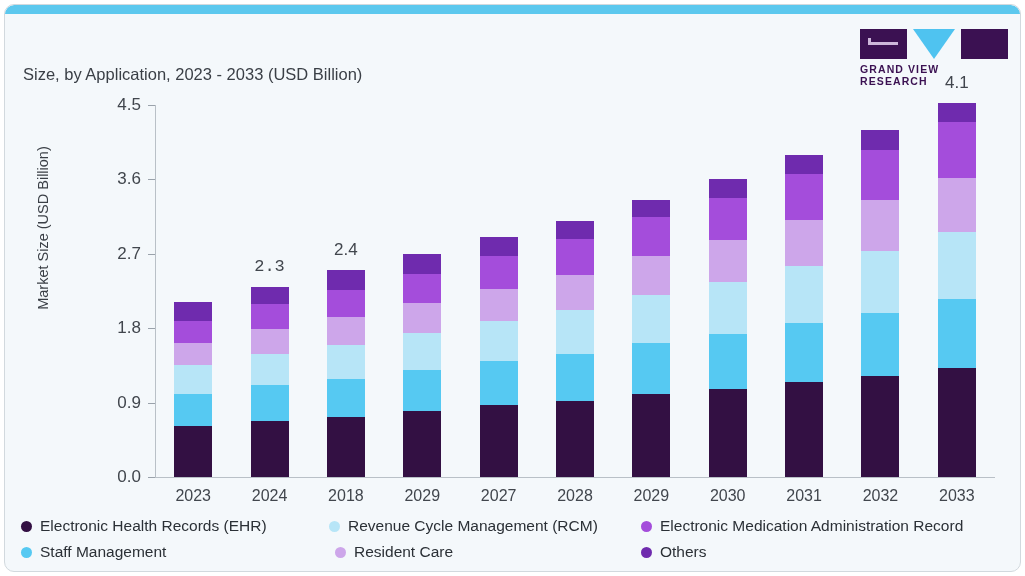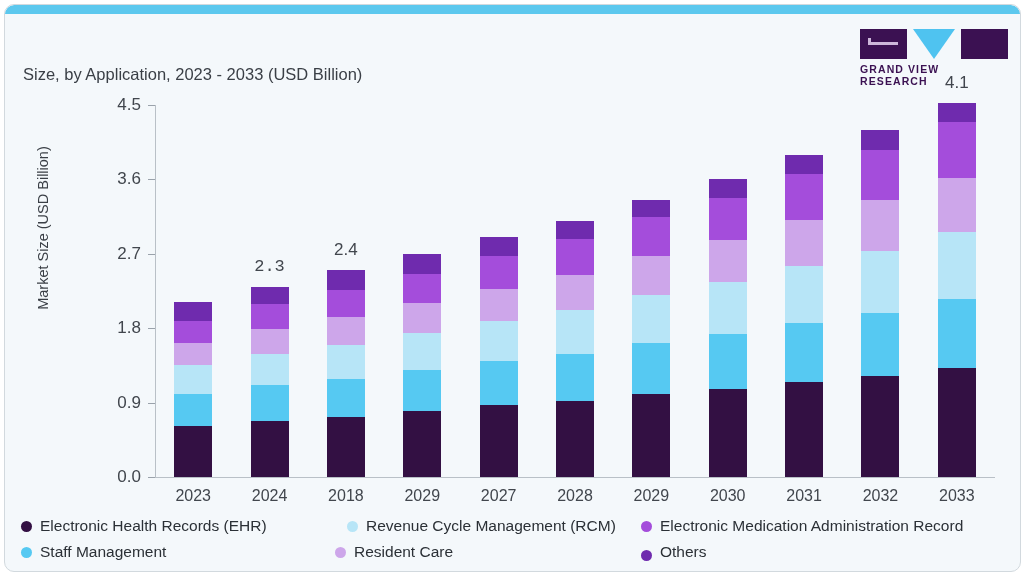--- a/index.html
+++ b/index.html
@@ -225,34 +225,34 @@
         <div class="bar-label" style="left: 300.909px; top: 235.333px;">2.4</div>
         <div class="bar-label" style="left: 911.818px; top: 68.3467px;">4.1</div>
       </div>
   </div>
 
   <div class="legend" id="legend">
       <div class="lg-item" style="left: 0px; top: 0px;">
         <span class="lg-dot" style="background: rgb(51, 16, 67);"></span>
         <span class="lg-lab">Electronic Health Records (EHR)</span>
       </div>
-      <div class="lg-item" style="left: 326px; top: 0px;">
+      <div class="lg-item" style="left: 308px; top: 0px;">
         <span class="lg-dot" style="background: rgb(183, 229, 247);"></span>
         <span class="lg-lab">Revenue Cycle Management (RCM)</span>
       </div>
       <div class="lg-item" style="left: 620px; top: 0px;">
         <span class="lg-dot" style="background: rgb(164, 77, 219);"></span>
         <span class="lg-lab">Electronic Medication Administration Record</span>
       </div>
       <div class="lg-item" style="left: 0px; top: 26px;">
         <span class="lg-dot" style="background: rgb(86, 201, 242);"></span>
         <span class="lg-lab">Staff Management</span>
       </div>
       <div class="lg-item" style="left: 314px; top: 26px;">
         <span class="lg-dot" style="background: rgb(205, 166, 234);"></span>
         <span class="lg-lab">Resident Care</span>
       </div>
-      <div class="lg-item" style="left: 620px; top: 26px; align-items: flex-end;">
+      <div class="lg-item" style="left: 620px; top: 26px;">
         <span class="lg-dot" style="background: rgb(111, 43, 174);"></span>
         <span class="lg-lab">Others</span>
       </div>
     </div>
 </div>
 
 </body></html>

